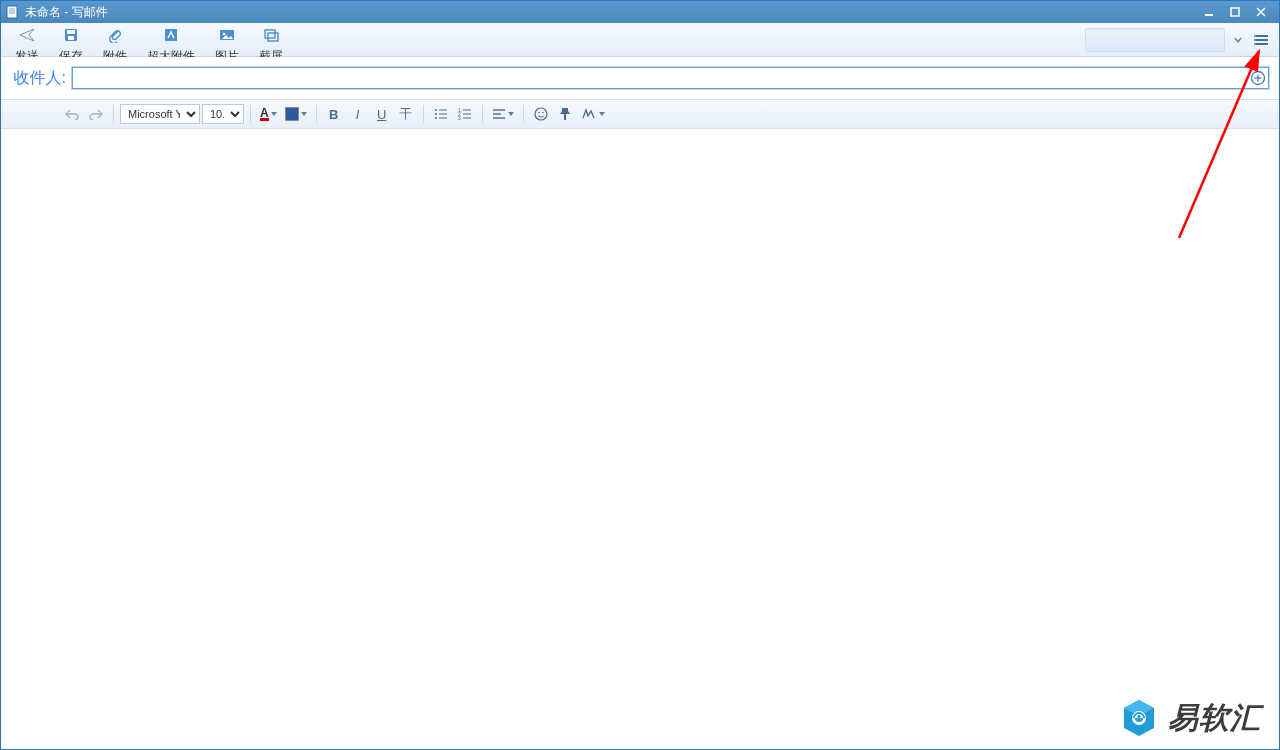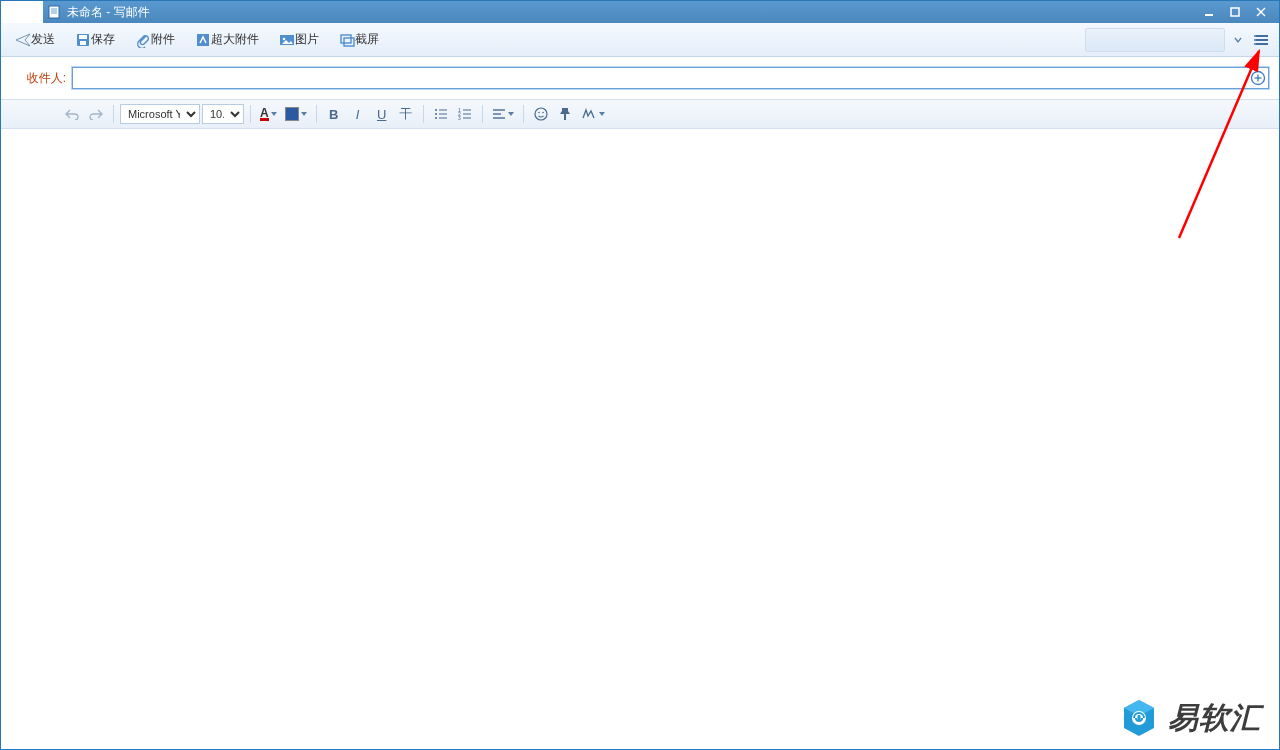--- a/index.html
+++ b/index.html
@@ -1,40 +1,40 @@
 <!DOCTYPE html>
 <html><head>
 <meta charset="utf-8">
 <style>
   * { box-sizing: border-box; margin: 0; padding: 0; }
   html, body { width: 1280px; height: 750px; font-family: "Microsoft YaHei", Tahoma, sans-serif; font-size: 12px; overflow: hidden; background: #fff; }
   .window { width: 1280px; height: 750px; display: flex; flex-direction: column; border: 1px solid #2878b8; background: #fff; position: relative; }
 
   
-  .titlebar { height: 22px; background: linear-gradient(#5a99cf, #4a87bd); color: #fff; display: flex; align-items: center; padding: 0 4px; font-size: 12px; margin-left: 42px; }
+  .titlebar { height: 22px; background: linear-gradient(#5a99cf, #4a87bd); color: #fff; display: flex; align-items: center; padding: 0 4px; font-size: 12px; }
   .titlebar .doc-icon { width: 14px; height: 14px; margin-right: 6px; display: flex; align-items: center; justify-content: center; }
   .titlebar .title-text { flex: 0 0 auto; }
   .titlebar .spacer { flex: 1; }
   .win-btns { display: flex; gap: 10px; padding-right: 6px; align-items: center; }
   .win-btn { width: 16px; height: 14px; display: flex; align-items: center; justify-content: center; color: #dfeaf5; cursor: pointer; }
 
   
   .main-toolbar { height: 34px; background: linear-gradient(#f4f9fe, #e5eef9); border-bottom: 1px solid #c4d6ea; display: flex; align-items: center; padding: 0 6px; gap: 4px; }
-  .tb-btn { height: 26px; display: flex; align-items: center; padding: 0 8px; border-radius: 2px; cursor: pointer; color: #333; }
+  .tb-btn { height: 26px; display: flex; align-items: center; gap: 5px; padding: 0 8px; border-radius: 2px; cursor: pointer; color: #333; flex-direction: column; }
   .tb-icon { width: 16px; height: 16px; display: flex; align-items: center; justify-content: center; }
   .main-toolbar .flex { flex: 1; }
   .tb-right { display: flex; align-items: center; gap: 6px; }
   .account-box { width: 140px; height: 24px; background: linear-gradient(#eaf2fb,#dbe8f7); border: 1px solid #cfddee; border-radius: 2px; }
   .chev { width: 14px; height: 14px; display:flex; align-items:center; justify-content:center; color:#5a7ea6; cursor:pointer;}
   .contacts-toggle { width:22px; height:22px; display:flex; align-items:center; justify-content:center; cursor:pointer; color:#426fa0; border:1px solid transparent; border-radius:2px;}
 
   
   .fields { padding: 10px 10px 4px 10px; background: #fff; }
   .field-row { display: flex; align-items: center; margin-bottom: 6px; }
-  .field-label { width: 55px; text-align: right; color: #c2410c; font-size: 12px; display:flex; justify-content:flex-end; align-items:center; gap:3px; }
+  .field-label { width: 55px; text-align: right; color: #3b82f6; font-size: 16px; display:flex; justify-content:flex-end; align-items:center; gap:3px; }
   .cc-arrow { width:0;height:0;border-top:4px solid transparent;border-bottom:4px solid transparent;border-left:5px solid #666; cursor:pointer;}
   .field-input-wrap { flex: 1; position: relative; margin-left: 6px; }
   .field-input { width: 100%; height: 22px; border: 1px solid #a9c4e2; padding: 0 4px; font-size: 12px; background:#fff; }
   .field-input.to { border-color:#6aa0d8; outline:1px solid #bcd6f0; }
   .add-contact { position: absolute; right: 2px; top: 2px; width: 18px; height: 18px; display:flex;align-items:center;justify-content:center; color:#3a7bc4; cursor:pointer; }
 
   
   .fmt-bar { height: 30px; background: linear-gradient(#f6f9fd,#e8eff8); border-top:1px solid #d2dfee; border-bottom:1px solid #d2dfee; display:flex; align-items:center; padding: 0 40px 0 60px; gap:2px; }
   .fmt-btn { height:22px; min-width:22px; padding:0 3px; display:flex; align-items:center; justify-content:center; color:#4a6a8e; cursor:pointer; border-radius:2px; font-family: Arial, sans-serif; }
   .fmt-btn.disabled{opacity:0.45; cursor:default;}

